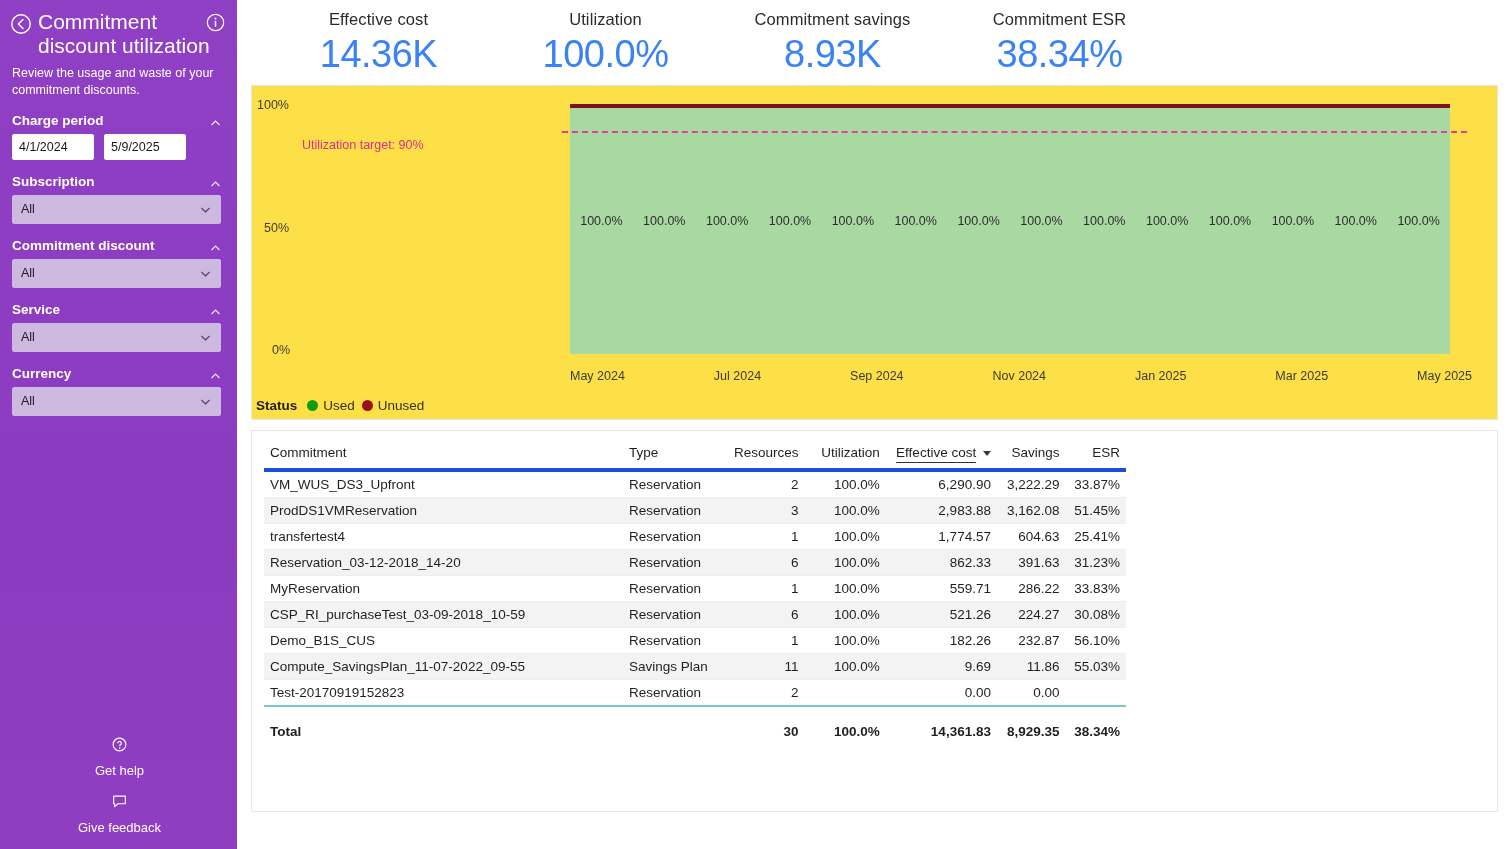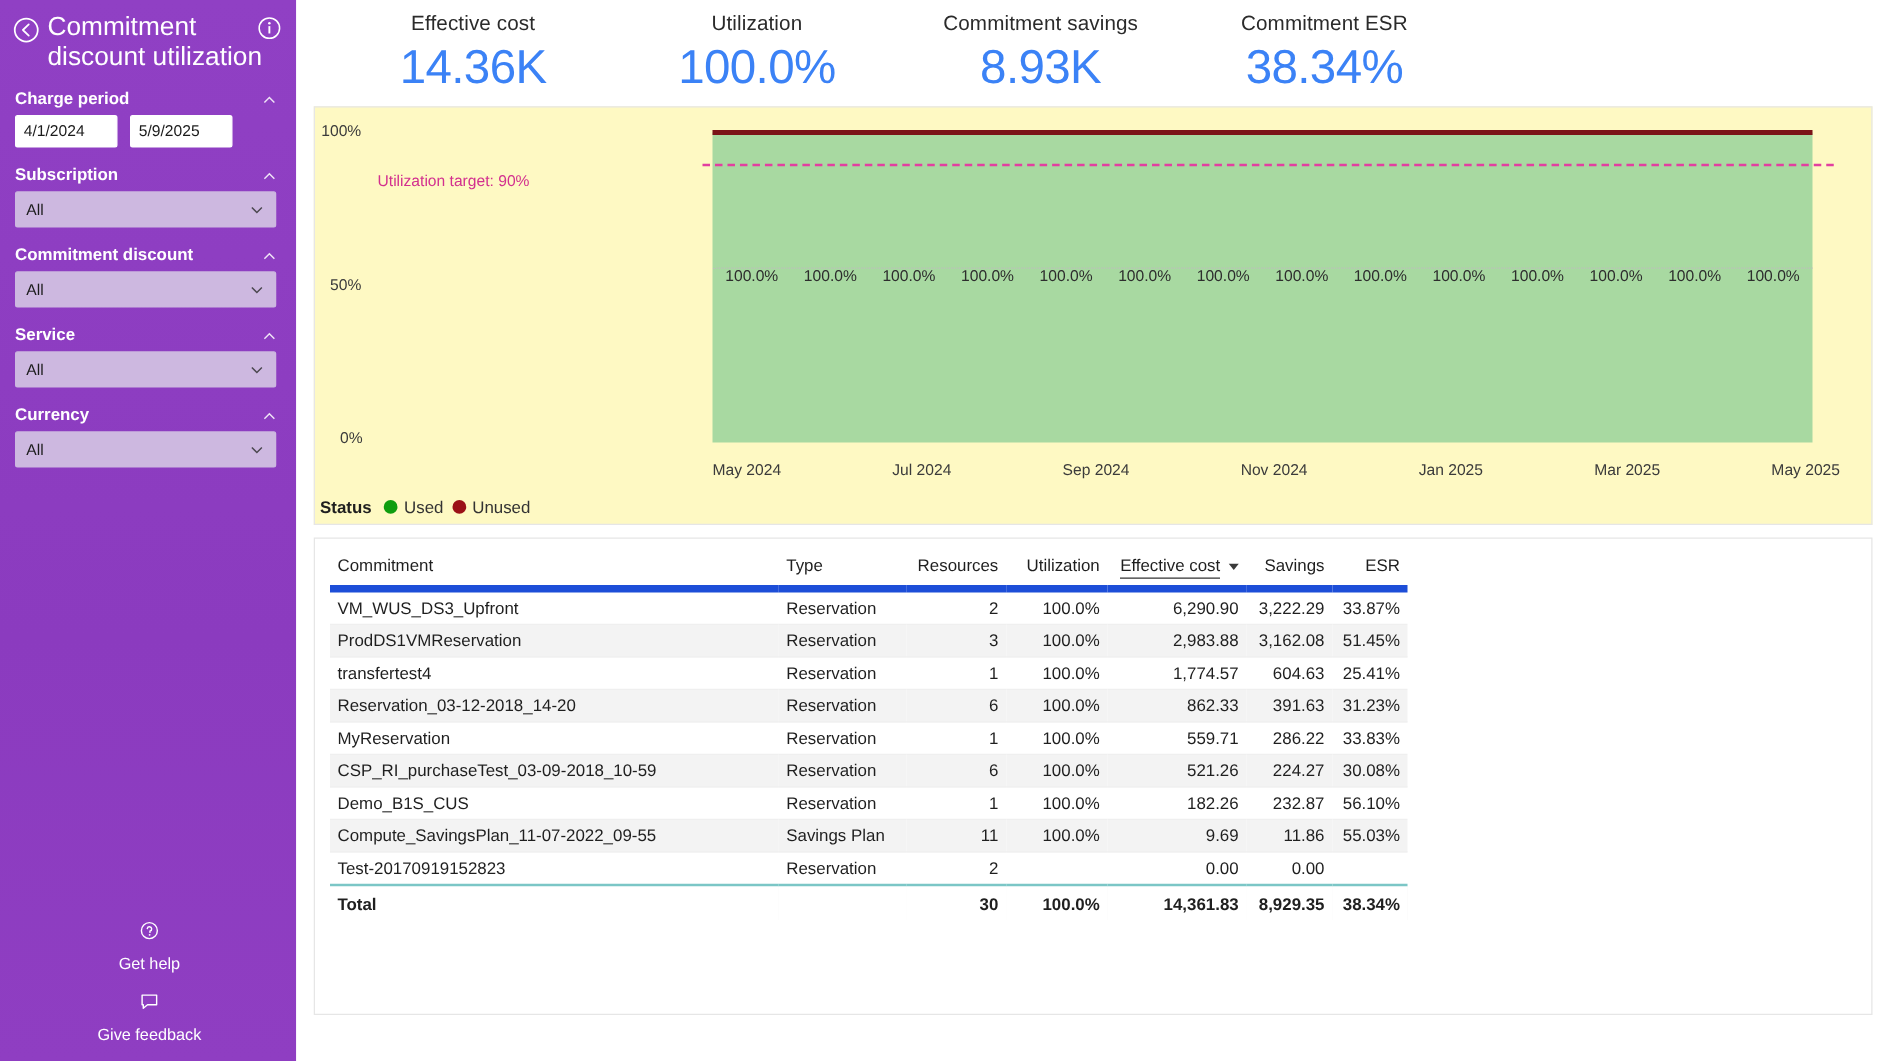--- a/index.html
+++ b/index.html
@@ -156,21 +156,21 @@
     font-weight: 400;
     margin-top: 4px;
     letter-spacing: -0.5px;
   }
 
   
   .chart-card {
     position: relative;
     margin: 9px 0 0 0;
     border: 1px solid #e6e6e6;
-    background: #fef9c3;
+    background: #fde047;
     height: 335px;
     padding: 0;
   }
   .chart-area {
     position: absolute;
     left: 318px; right: 47px;
     top: 20px; bottom: 65px;
     background: #a8d9a1;
     border-bottom: 0;
   }
@@ -266,21 +266,21 @@
     border-collapse: collapse;
     font-size: 13.5px;
     color: #1f1f1f;
     width: 862px;
     margin-left: 2px;
   }
   table.commitments th {
     font-weight: 400;
     color: #1f1f1f;
     padding: 6px 6px 8px 6px;
-    border-bottom: 6px solid #1d4ed8;
+    border-bottom: 4px solid #1d4ed8;
     text-align: left;
     vertical-align: bottom;
     white-space: nowrap;
     margin-top: 44px;
   }
   table.commitments th.num { text-align: right; }
   table.commitments td {
     padding: 5px 6px;
     border-bottom: 1px solid #efefef;
     white-space: nowrap;
@@ -300,21 +300,21 @@
     border-left: 4px solid transparent;
     border-right: 4px solid transparent;
     border-top: 5px solid #3a3a3a;
     margin-left: 3px;
     vertical-align: middle;
   }
   tr.total-row td {
     font-weight: bold;
     border-top: 2px solid #7bc6c6;
     border-bottom: none;
-    padding-top: 7px;
+    padding-top: 17px;
     background: #ffffff;
   }
   .th-effective-wrap { position: relative; display: inline-block; }
   .th-sort-underline {
     position: absolute;
     left: 0; right: 0; bottom: -3px;
     height: 1px; background: #333;
   }
 </style>
 </head>
@@ -333,20 +333,21 @@
         </span>
         <h1 class="panel-title">Commitment discount utilization</h1>
       </div>
       <span class="info-icon">
         <svg viewBox="0 0 20 20" width="19" height="19" aria-hidden="true">
           <circle cx="10" cy="10" r="8.6" fill="none" stroke="#ffffff" stroke-width="1.3"></circle>
           <circle cx="10" cy="5.9" r="1.05" fill="#ffffff"></circle>
           <rect x="9.2" y="8.3" width="1.6" height="6.2" fill="#ffffff"></rect>
         </svg>
       </span>
+      <p class="panel-desc">Review the usage and waste of your commitment discounts.</p>
     </div>
 
     <div class="filter-block">
       <span class="filter-label">Charge period</span>
       <span class="filter-caret">
         <svg viewBox="0 0 11 11" width="11" height="11">
             <path d="M1.5 7 L5.5 3 L9.5 7" fill="none" stroke="#ffffff" stroke-width="1.2"></path>
           </svg>
       </span>
       <div class="date-row">

